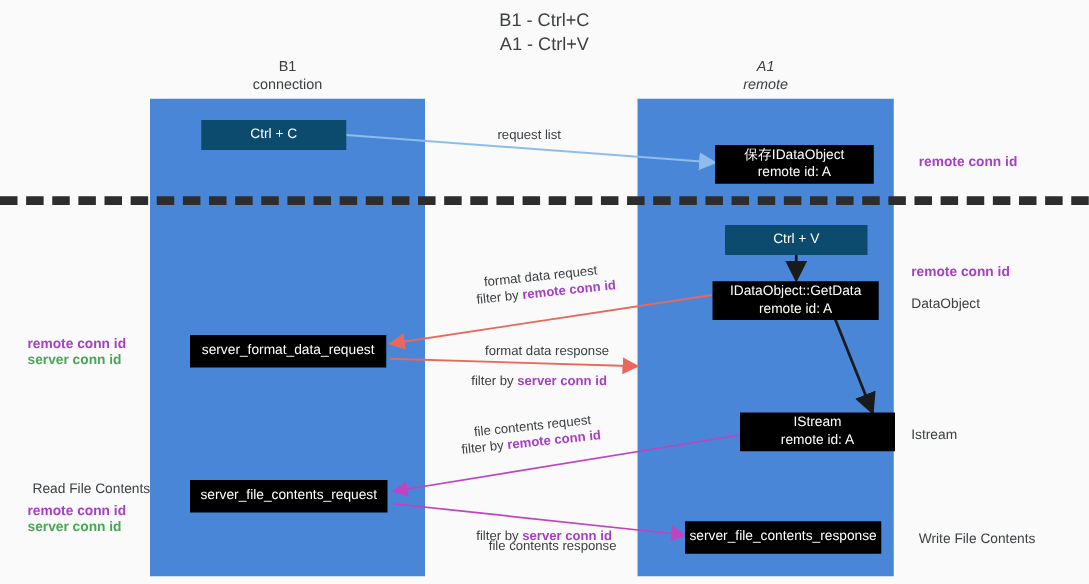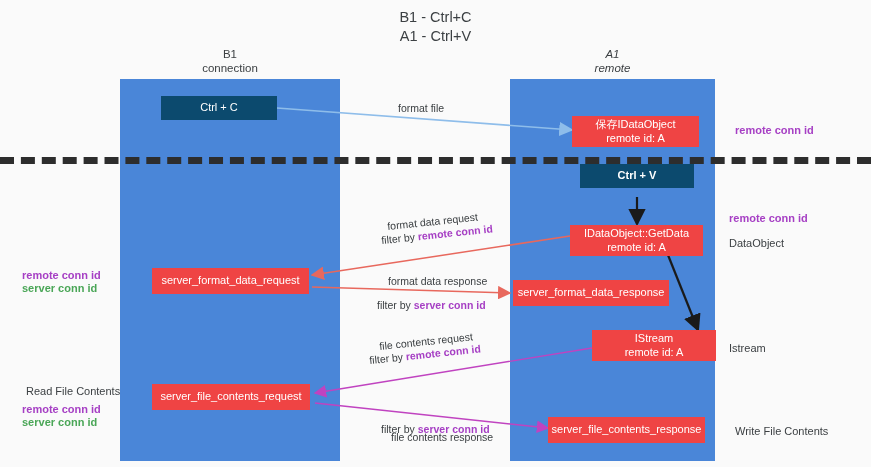--- a/index.html
+++ b/index.html
@@ -30,21 +30,21 @@
   
   .lane{background:#4a86d8;}
 
   
   .box{
     display:flex;align-items:center;justify-content:center;
     text-align:center;color:#ffffff;font-size:11px;line-height:13.5px;
     box-sizing:border-box;padding:2px 4px;white-space:pre-line;
   }
   .box.green{background:#0c4a6e;}
-  .box.orange{background:#ef4444;}
+  .box.orange{background:#000000;}
 
   
   .anno{font-size:11px;line-height:14px;white-space:pre-line;}
   .anno.plain{color:#3c4043;}
   .anno.purple{color:#a63fc4;font-weight:bold;}
   .anno.green{color:#4aa657;font-weight:bold;}
 
   
   .edge-label{
     font-size:10.5px;line-height:14px;color:#3c4043;white-space:nowrap;
@@ -104,28 +104,27 @@
     <line x1="592" y1="348" x2="315" y2="393" stroke="#c043c0" stroke-width="1.4" marker-end="url(#ah-magenta)"></line>
 
     <line x1="315" y1="403" x2="548" y2="428" stroke="#c043c0" stroke-width="1.4" marker-end="url(#ah-magenta)"></line>
   </svg>
 
   <div class="abs box green" style="left:161px;top:96px;width:116px;height:24px;">Ctrl + C</div>
 
   <div class="abs box orange" style="left:572px;top:116px;width:127px;height:31px;">保存IDataObject
 remote id: A</div>
 
-  <div class="abs box green" style="left:580px;top:164px;width:114px;height:24px;font-weight:bold;">Ctrl + V</div>
+  <div class="abs box green" style="left:580px;top:180px;width:114px;height:24px;">Ctrl + V</div>
 
   <div class="abs box orange" style="left:570px;top:225px;width:133px;height:31px;">IDataObject::GetData
 remote id: A</div>
 
   <div class="abs box orange" style="left:152px;top:268px;width:157px;height:26px;">server_format_data_request</div>
 
-  <div class="abs box orange" style="left:513px;top:280px;width:156px;height:26px;">server_format_data_response</div>
 
   <div class="abs box orange" style="left:592px;top:330px;width:124px;height:31px;">IStream
 remote id: A</div>
 
   <div class="abs box orange" style="left:152px;top:384px;width:158px;height:26px;">server_file_contents_request</div>
 
   <div class="abs box orange" style="left:548px;top:417px;width:157px;height:26px;text-align:right;">server_file_contents_response</div>
 
   <div class="abs divider" style="top:157px;"></div>
 
@@ -139,21 +138,21 @@
 
   <div class="abs anno plain" style="left:735px;top:424px;">Write File Contents</div>
 
   <div class="abs anno purple" style="left:22px;top:268px;">remote conn id</div>
   <div class="abs anno green" style="left:22px;top:281px;">server conn id</div>
 
   <div class="abs anno plain" style="left:26px;top:384px;">Read File Contents</div>
   <div class="abs anno purple" style="left:22px;top:402px;">remote conn id</div>
   <div class="abs anno green" style="left:22px;top:415px;">server conn id</div>
 
-  <div class="abs edge-label" style="left:398px;top:101px;">format file</div>
+  <div class="abs edge-label" style="left:398px;top:101px;">request list</div>
 
   <div class="abs edge-label rot-up" style="left:388px;top:219px;transform:rotate(-6deg);">format data request</div>
   <div class="abs edge-label rot-up" style="left:382px;top:233px;transform:rotate(-6deg);"><span>filter by </span><span class="hl-purple">remote conn id</span></div>
 
   <div class="abs edge-label" style="left:388px;top:274px;">format data response</div>
   <div class="abs edge-label" style="left:377px;top:298px;"><span>filter by </span><span class="hl-purple">server conn id</span></div>
 
   <div class="abs edge-label rot-up" style="left:380px;top:339px;transform:rotate(-6deg);">file contents request</div>
   <div class="abs edge-label rot-up" style="left:370px;top:353px;transform:rotate(-6deg);"><span>filter by </span><span class="hl-purple">remote conn id</span></div>
 

